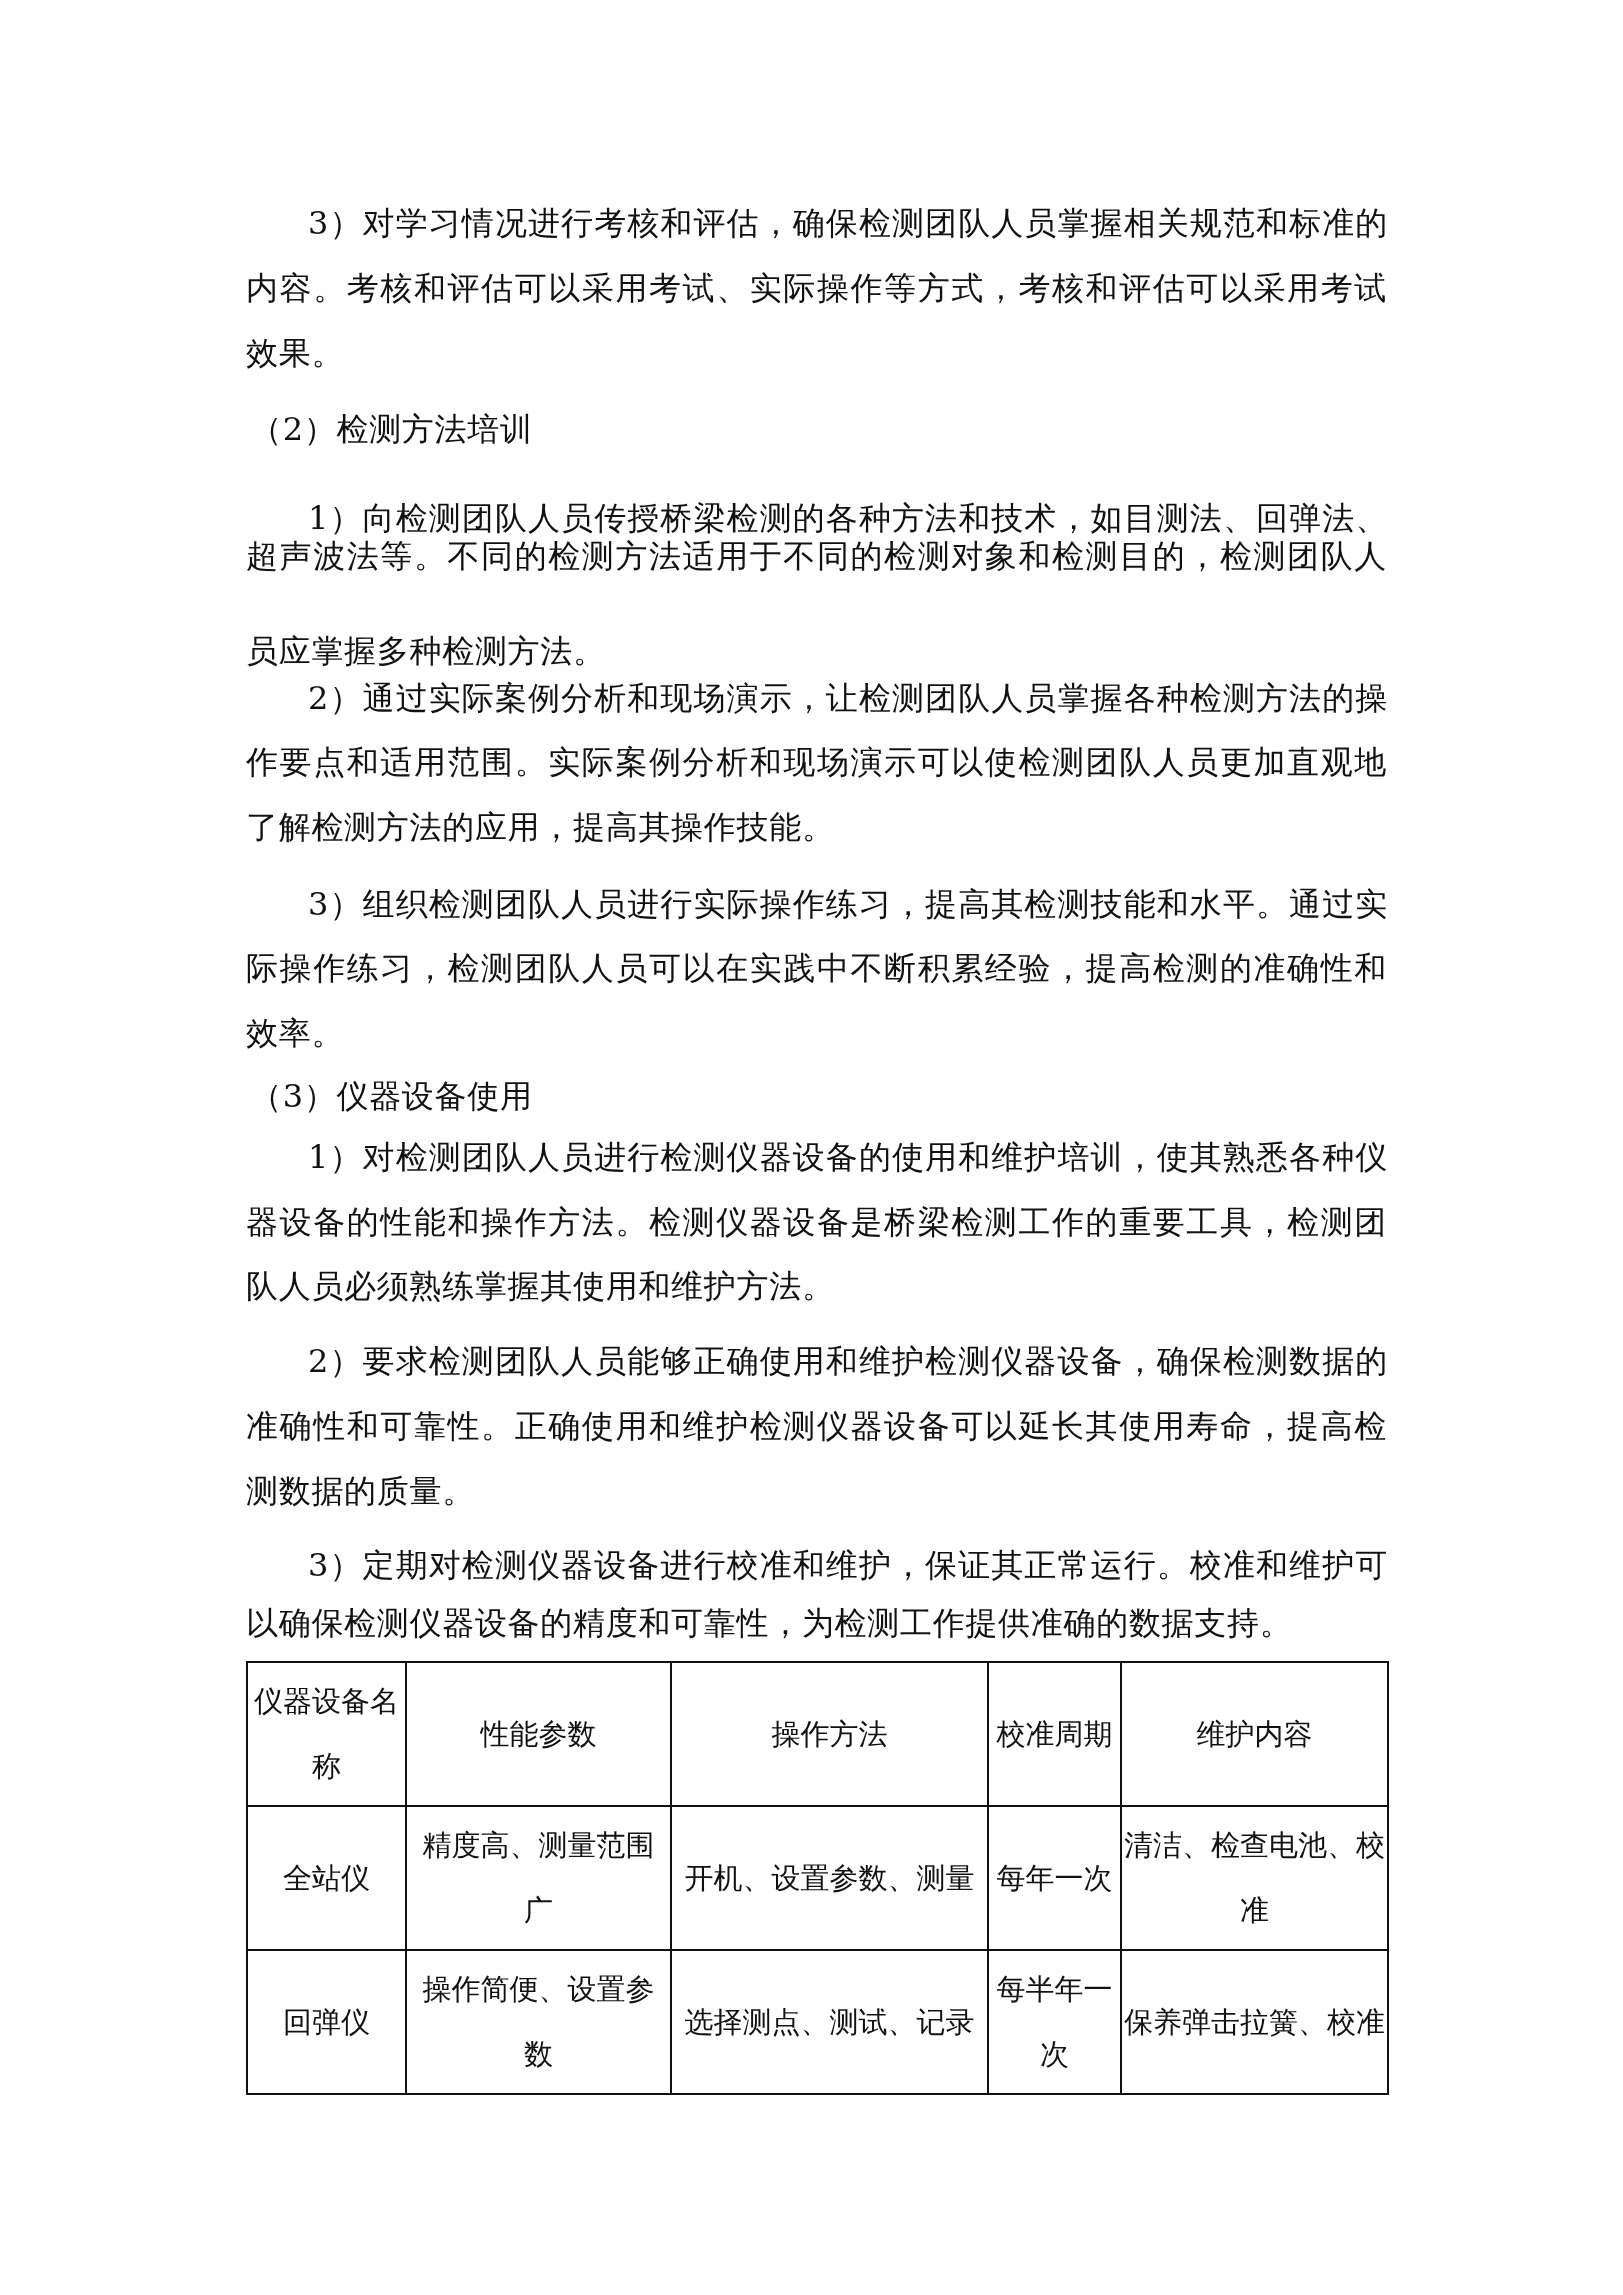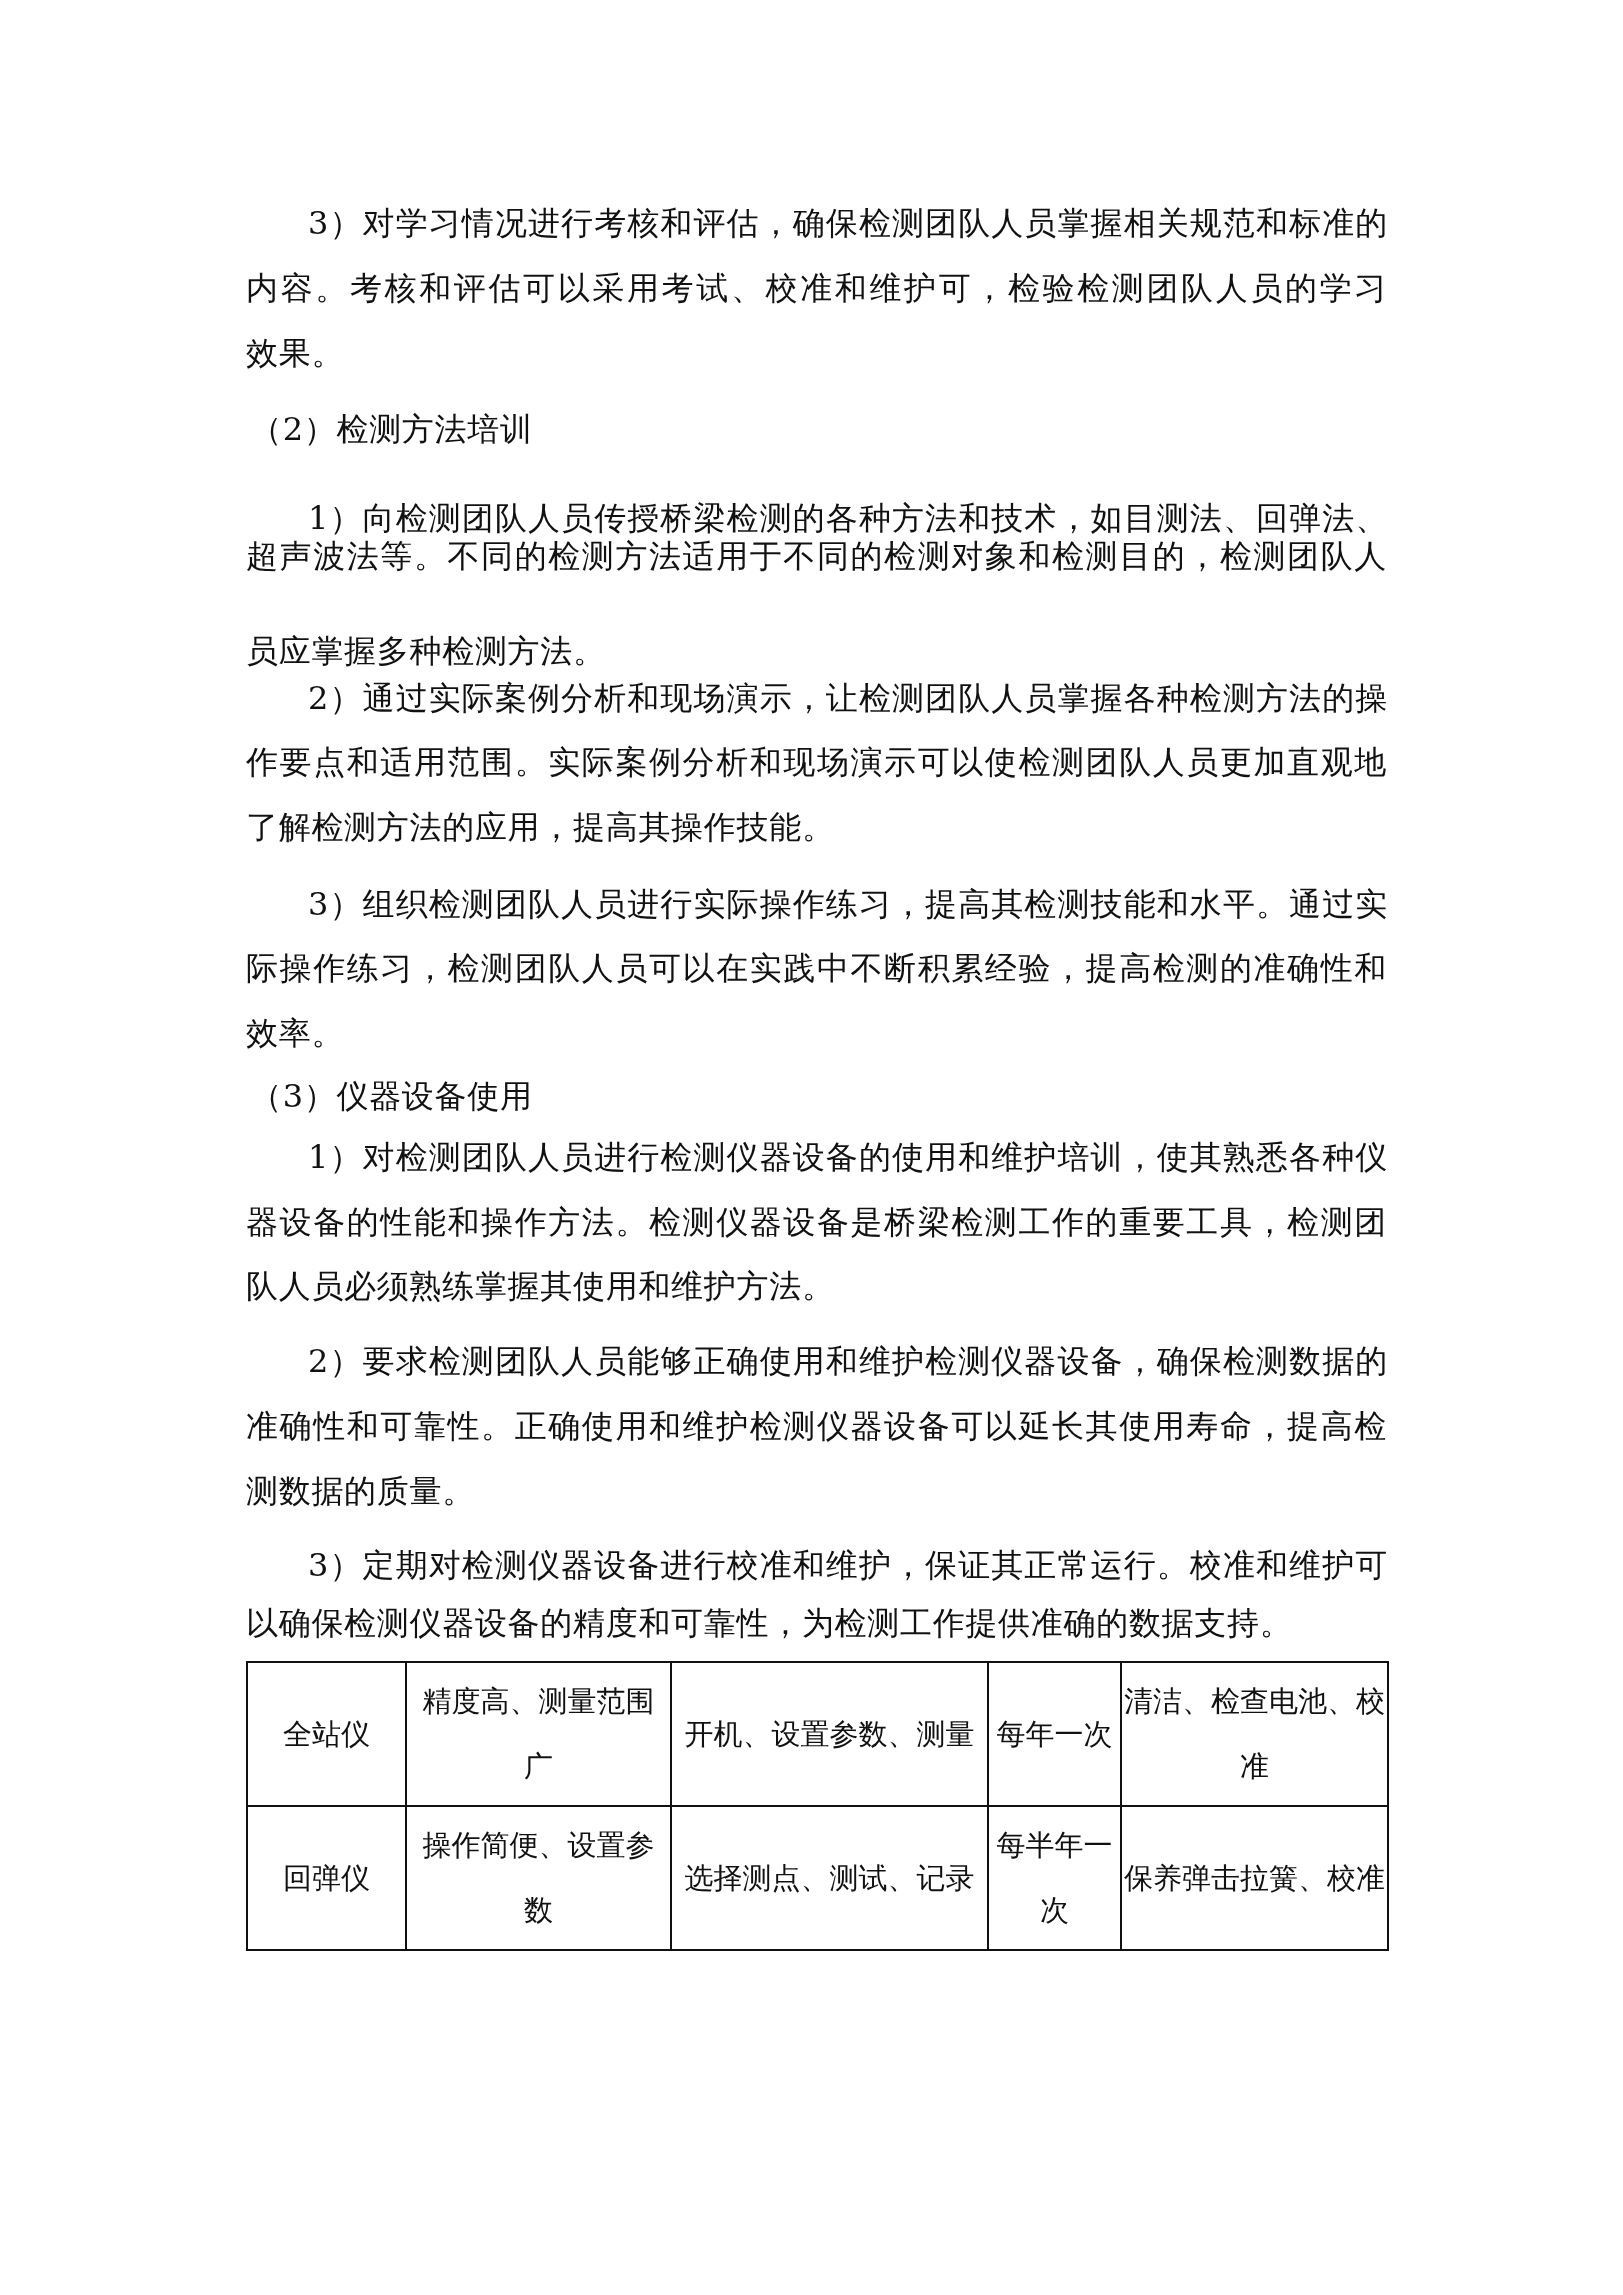--- a/index.html
+++ b/index.html
@@ -10,21 +10,21 @@
   .indent { left:308px; }
   .indent.just { width:1080px; }
   .heading { left:250px; }
   table { position:absolute; left:246px; top:1661px; width:1141px; border-collapse:collapse; table-layout:fixed; }
   td { border:2px solid #111; font-size:29px; line-height:65px; text-align:center; vertical-align:middle; padding:0 1.3px; height:142px; overflow:hidden; word-break:break-all; }
 </style>
 </head>
 <body>
 
 <div class="line indent just" style="top:204px">3）对学习情况进行考核和评估，确保检测团队人员掌握相关规范和标准的</div>
-<div class="line just" style="top:269px">内容。考核和评估可以采用考试、校准和维护可，检验检测团队人员的学习</div>
+<div class="line just" style="top:269px">内容。考核和评估可以采用考试、实际操作等方式，考核和评估可以采用考试</div>
 <div class="line" style="top:334px">效果。</div>
 
 <div class="line heading" style="top:410px">（2）检测方法培训</div>
 
 <div class="line indent just" style="top:499px">1）向检测团队人员传授桥梁检测的各种方法和技术，如目测法、回弹法、</div>
 <div class="line just" style="top:537px">超声波法等。不同的检测方法适用于不同的检测对象和检测目的，检测团队人</div>
 <div class="line" style="top:632px">员应掌握多种检测方法。</div>
 
 <div class="line indent just" style="top:679px">2）通过实际案例分析和现场演示，让检测团队人员掌握各种检测方法的操</div>
 <div class="line just" style="top:743px">作要点和适用范围。实际案例分析和现场演示可以使检测团队人员更加直观地</div>
@@ -49,20 +49,27 @@
 
 <table>
   <colgroup>
     <col style="width:159px">
     <col style="width:265px">
     <col style="width:317px">
     <col style="width:133px">
     <col style="width:267px">
   </colgroup>
   <tbody>
+      <tr>
+    <td>仪器设备名称</td>
+    <td>性能参数</td>
+    <td>操作方法</td>
+    <td>校准周期</td>
+    <td>维护内容</td>
+  </tr>
   <tr>
     <td>全站仪</td>
     <td>精度高、测量范围广</td>
     <td>开机、设置参数、测量</td>
     <td>每年一次</td>
     <td>清洁、检查电池、校准</td>
   </tr>
   <tr>
     <td>回弹仪</td>
     <td>操作简便、设置参数</td>

